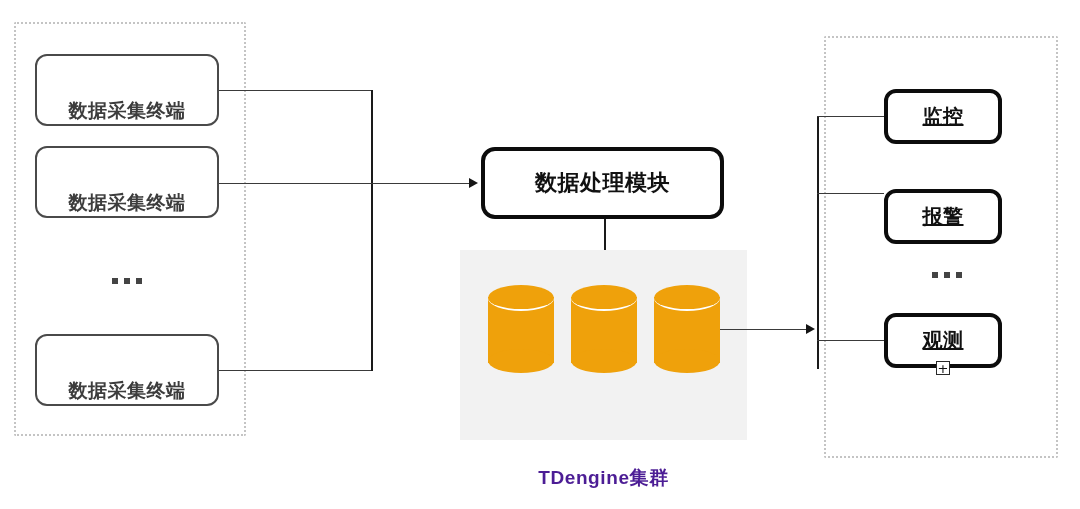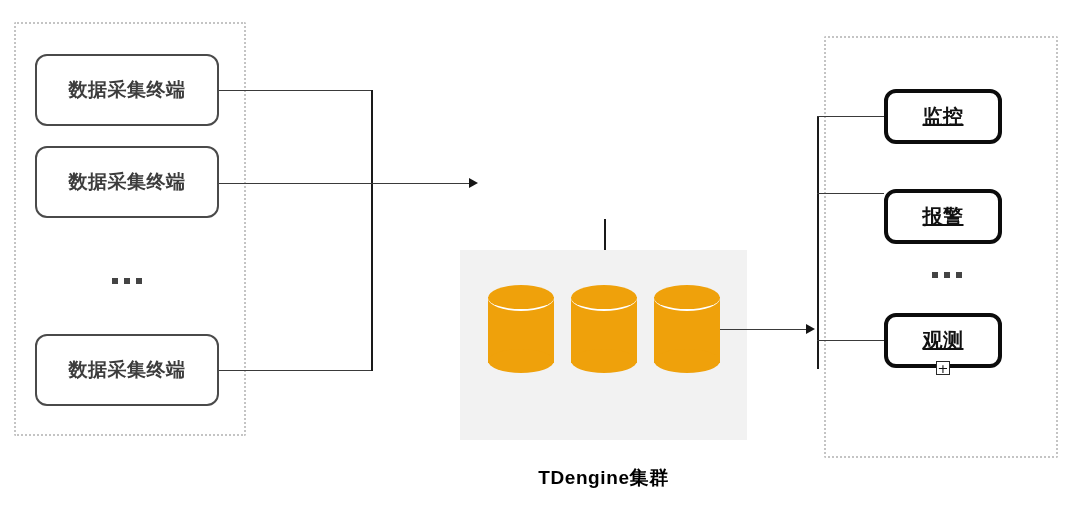--- a/index.html
+++ b/index.html
@@ -38,20 +38,21 @@
     border-radius: 12px;
     color: #1f1f1f;
     letter-spacing: 0.5px;
     white-space: nowrap;
   }
   .node.thin {
     border: 2.5px solid #4a4a4a;
     font-size: 19px;
     font-weight: 600;
     color: #3d3d3d;
+    align-items: flex-end;
   }
   .node.thick {
     border: 4px solid #0c0c0c;
     font-size: 20px;
     font-weight: 700;
     color: #111111;
     text-decoration: underline;
   }
   .node.center {
     border: 4px solid #0c0c0c;
@@ -108,21 +109,21 @@
   
   .gray-panel {
     position: absolute;
     background: #f2f2f2;
   }
   .panel-caption {
     position: absolute;
     text-align: center;
     font-size: 19px;
     font-weight: 700;
-    color: #000000;
+    color: #4c1d95;
     letter-spacing: 0.6px;
     white-space: nowrap;
   }
 
   
   .cylinder {
     position: absolute;
   }
   .cyl-body {
     position: absolute;
@@ -188,20 +189,23 @@
   </div>
 
   <div class="line-h" style="left:219px; top:90px; width:152px;"></div>
   <div class="line-h" style="left:219px; top:183px; width:152px;"></div>
   <div class="line-h" style="left:219px; top:370px; width:152px;"></div>
   <div class="line-v thickv" style="left:371px; top:90px; height:281px;"></div>
 
   <div class="line-h" style="left:371px; top:183px; width:99px;"></div>
   <div class="arrow-right" style="left:469px; top:178px;"></div>
 
+  <div class="node center" style="left:481px; top:147px; width:243px; height:72px;">
+    <span>数据处理模块</span>
+  </div>
 
   <div class="line-v thickv" style="left:604px; top:219px; height:45px;"></div>
   <div class="arrow-down" style="left:599px; top:262px;"></div>
 
   <div class="gray-panel" style="left:460px; top:250px; width:287px; height:190px;"></div>
 
   <div class="cylinder" style="left:488px; top:285px; width:66px; height:90px;">
     <div class="cyl-body" style="top:12px; width:66px; height:66px;"></div>
     <div class="cyl-bottom" style="top:64px; width:66px; height:24px;"></div>
     <div class="cyl-top" style="width:66px; height:26px;"></div>

